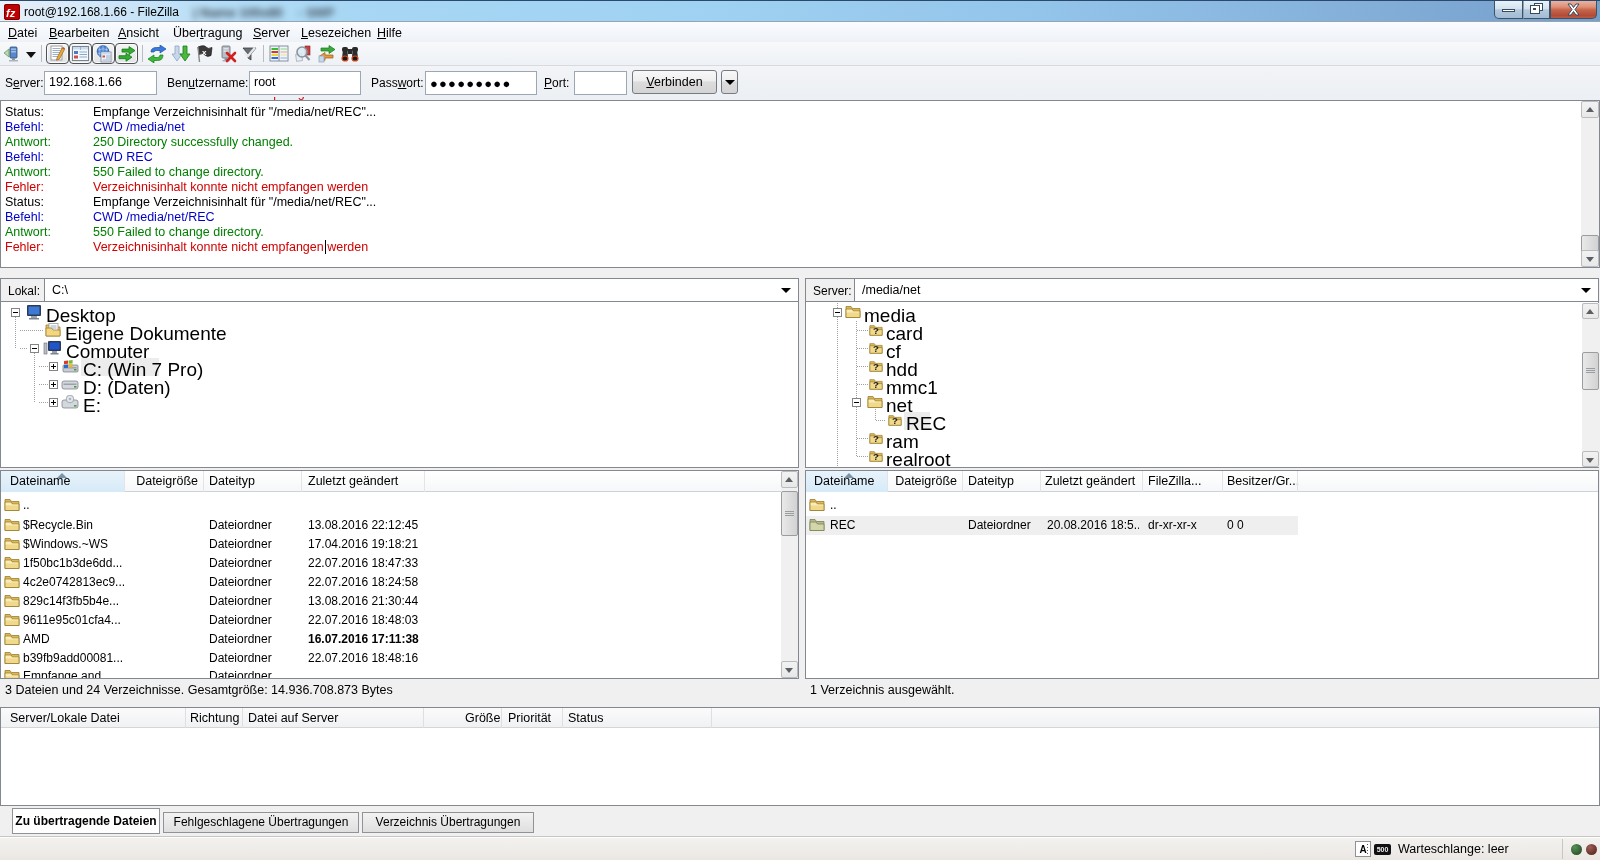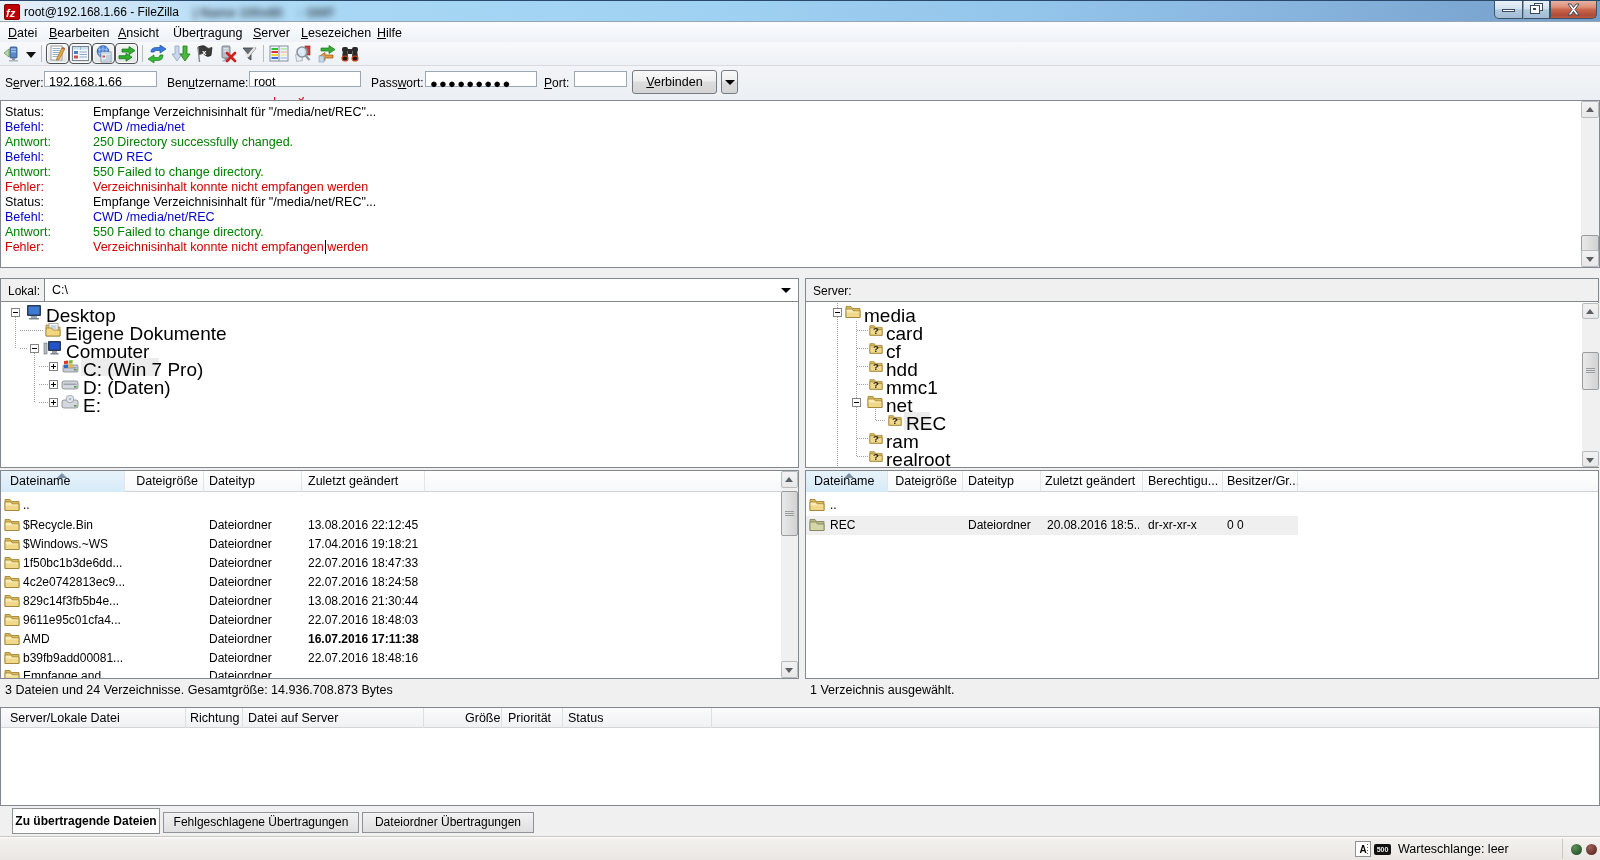--- a/index.html
+++ b/index.html
@@ -38,21 +38,21 @@
 #toolbar { position:absolute; left:0; top:42px; width:1600px; height:24px;
   background:linear-gradient(#f7f9fb,#eef1f5); border-bottom:1px solid #d8dade; }
 .tsep { position:absolute; top:3px; width:1px; height:17px; background:#b9bcc0; }
 .tbtn { position:absolute; top:1px; width:23px; height:21px; border:1px solid #4e5256; border-radius:4px;
   background:linear-gradient(#f4f4f4,#e2e4e6); box-shadow:inset 0 0 0 1px #fafafa; }
 
 
 #quickbar { position:absolute; left:0; top:66px; width:1600px; height:34px;
   background:linear-gradient(#f2f4f7,#eceff3); }
 .qlabel { position:absolute; top:10px; font-size:12px; }
-.qinput { position:absolute; top:5px; height:16px; background:#fff; border:1px solid #9ba7b5; font-size:12.5px; padding:3px 4px 0 4px; }
+.qinput { position:absolute; top:5px; height:24px; background:#fff; border:1px solid #9ba7b5; font-size:12.5px; padding:3px 4px 0 4px; }
 #vbtn { position:absolute; left:632px; top:4px; width:85px; height:24px; border:1px solid #757b83; border-radius:3px;
   background:linear-gradient(#f8f8f8 0%,#eeeeee 45%,#dcdcdc 50%,#d4d4d4 100%); text-align:center; font-size:12.5px; padding-top:4px; }
 #vbtn2 { position:absolute; left:721px; top:4px; width:17px; height:24px; border:1px solid #757b83; border-radius:3px;
   background:linear-gradient(#f8f8f8 0%,#eeeeee 45%,#dcdcdc 50%,#d4d4d4 100%); }
 
 
 #log { position:absolute; left:0; top:100px; width:1600px; height:168px; background:#fff; border:1px solid #828790; overflow:hidden; }
 .logline { position:absolute; left:4px; font-size:12.5px; white-space:pre; }
 .ll-label { display:inline-block; width:88px; }
 .c-blue { color:#0000c8; } .c-green { color:#008000; } .c-red { color:#d20000; }
@@ -399,20 +399,24 @@
     <rect x="1" y="5" width="16" height="8" rx="2" fill="#d4d8dd" stroke="#70767e" stroke-width="0.7"></rect>
     <circle cx="9" cy="4" r="3.8" fill="#dfe6ec" stroke="#8a929a" stroke-width="0.7"></circle>
     <circle cx="9" cy="4" r="1.2" fill="#aab2ba"></circle>
     <rect x="13" y="10" width="2.5" height="1.6" fill="#4a9e3a"></rect>
     </svg>
   <div class="trow" style="left:82px; top:116px;">E:</div>
 </div>
 <div class="pane" id="rpane" style="left:805px; top:278px; width:794px; height:190px;">
   <div class="pbar">
     <span class="plabel">Server:</span>
+    <div class="pcombo" style="left:48px; right:0;">
+        <span style="position:absolute; left:7px; top:4px;">/media/net</span>
+      <div class="dd-arr" style="right:7px; top:9px;"></div>
+      </div>
   </div>
   <div class="dotv" style="left:31px; top:24px; height:164px;"></div>
   <div class="dotv" style="left:50px; top:42px; height:136px;"></div>
   <div class="doth" style="left:51px; top:51px; width:11px;"></div>
   <div class="doth" style="left:51px; top:69px; width:11px;"></div>
   <div class="doth" style="left:51px; top:87px; width:11px;"></div>
   <div class="doth" style="left:51px; top:105px; width:11px;"></div>
   <div class="doth" style="left:51px; top:159px; width:11px;"></div>
   <div class="doth" style="left:51px; top:177px; width:11px;"></div>
   <div class="dotv" style="left:69px; top:128px; height:13px;"></div>
@@ -553,21 +557,21 @@
   <div class="lhead">
     <div class="hcell hsort" style="left:0; width:81px; padding-left:8px;">Dateiname</div>
     <div class="arr" style="left:38px; top:2px; border-left:5px solid transparent; border-right:5px solid transparent; border-bottom:5px solid #7c94a8;"></div>
     <div class="hsep" style="left:81px;"></div>
     <div class="hcell" style="left:81px; width:75px; text-align:right; padding-right:5px;">Dateigröße</div>
     <div class="hsep" style="left:156px;"></div>
     <div class="hcell" style="left:162px;">Dateityp</div>
     <div class="hsep" style="left:234px;"></div>
     <div class="hcell" style="left:239px;">Zuletzt geändert</div>
     <div class="hsep" style="left:336px;"></div>
-    <div class="hcell" style="left:342px;">Berechtigu...</div>
+    <div class="hcell" style="left:342px;">FileZilla...</div>
     <div class="hsep" style="left:416px;"></div>
     <div class="hcell" style="left:421px;">Besitzer/Gr...</div>
     <div class="hsep" style="left:491px;"></div>
   </div>
   <div class="lrow" style="top:25px;"><svg class="abs" style="left:3px; top:1px;" width="16" height="15">
         <use href="#folder"></use>
       </svg><span class="abs" style="left:24px; top:2px;">..</span></div>
   <div class="lrow" style="top:45px; left:0; width:492px; background:#efefef;"></div>
   <div class="lrow" style="top:45px;"><svg class="abs" style="left:3px; top:1px;" width="16" height="15">
         <use href="#gfolder"></use>
@@ -590,21 +594,21 @@
     <span class="qcell" style="left:507px;">Priorität</span>
     <div class="qsep" style="left:561px;"></div>
     <span class="qcell" style="left:567px;">Status</span>
     <div class="qsep" style="left:710px;"></div>
   </div>
 </div>
 
 <div id="tabszone">
   <div class="tab tab-active" style="left:12px; top:2px; width:148px; height:26px; padding-top:5px; font-size:12px; white-space:nowrap;">Zu übertragende Dateien</div>
   <div class="tab tab-idle" style="left:163px; top:6px; width:196px; height:21px; padding-top:2px; font-size:12px; white-space:nowrap;">Fehlgeschlagene Übertragungen</div>
-  <div class="tab tab-idle" style="left:362px; top:6px; width:172px; height:21px; padding-top:2px; font-size:12px; white-space:nowrap;">Dateiordner Übertragungen</div>
+  <div class="tab tab-idle" style="left:362px; top:6px; width:172px; height:21px; padding-top:2px; font-size:12px; white-space:nowrap;">Verzeichnis Übertragungen</div>
 </div>
 
 <div id="statusbar">
   <div class="abs" style="left:1355px; top:4px; width:16px; height:16px; background:#fff; border:1px solid #8e9296; text-align:center;">
     <span style="font-size:10px; font-weight:bold;">A</span>
     <div style="position:absolute; right:2px; top:2px; width:1px; height:10px; background-image:linear-gradient(#555 50%, transparent 50%); background-size:1px 3px;"></div>
   </div>
   <div class="abs" style="left:1374px; top:7px; width:17px; height:11px; background:#111; border-radius:2px; color:#eee; font-size:7px; font-weight:bold; text-align:center; padding-top:2px;">500</div>
   <span class="abs" style="left:1398px; top:5px; font-size:12.5px;">Warteschlange: leer</span>
   <div class="abs" style="left:1562px; top:2px; width:1px; height:20px; background:#c9c5c0;"></div>

